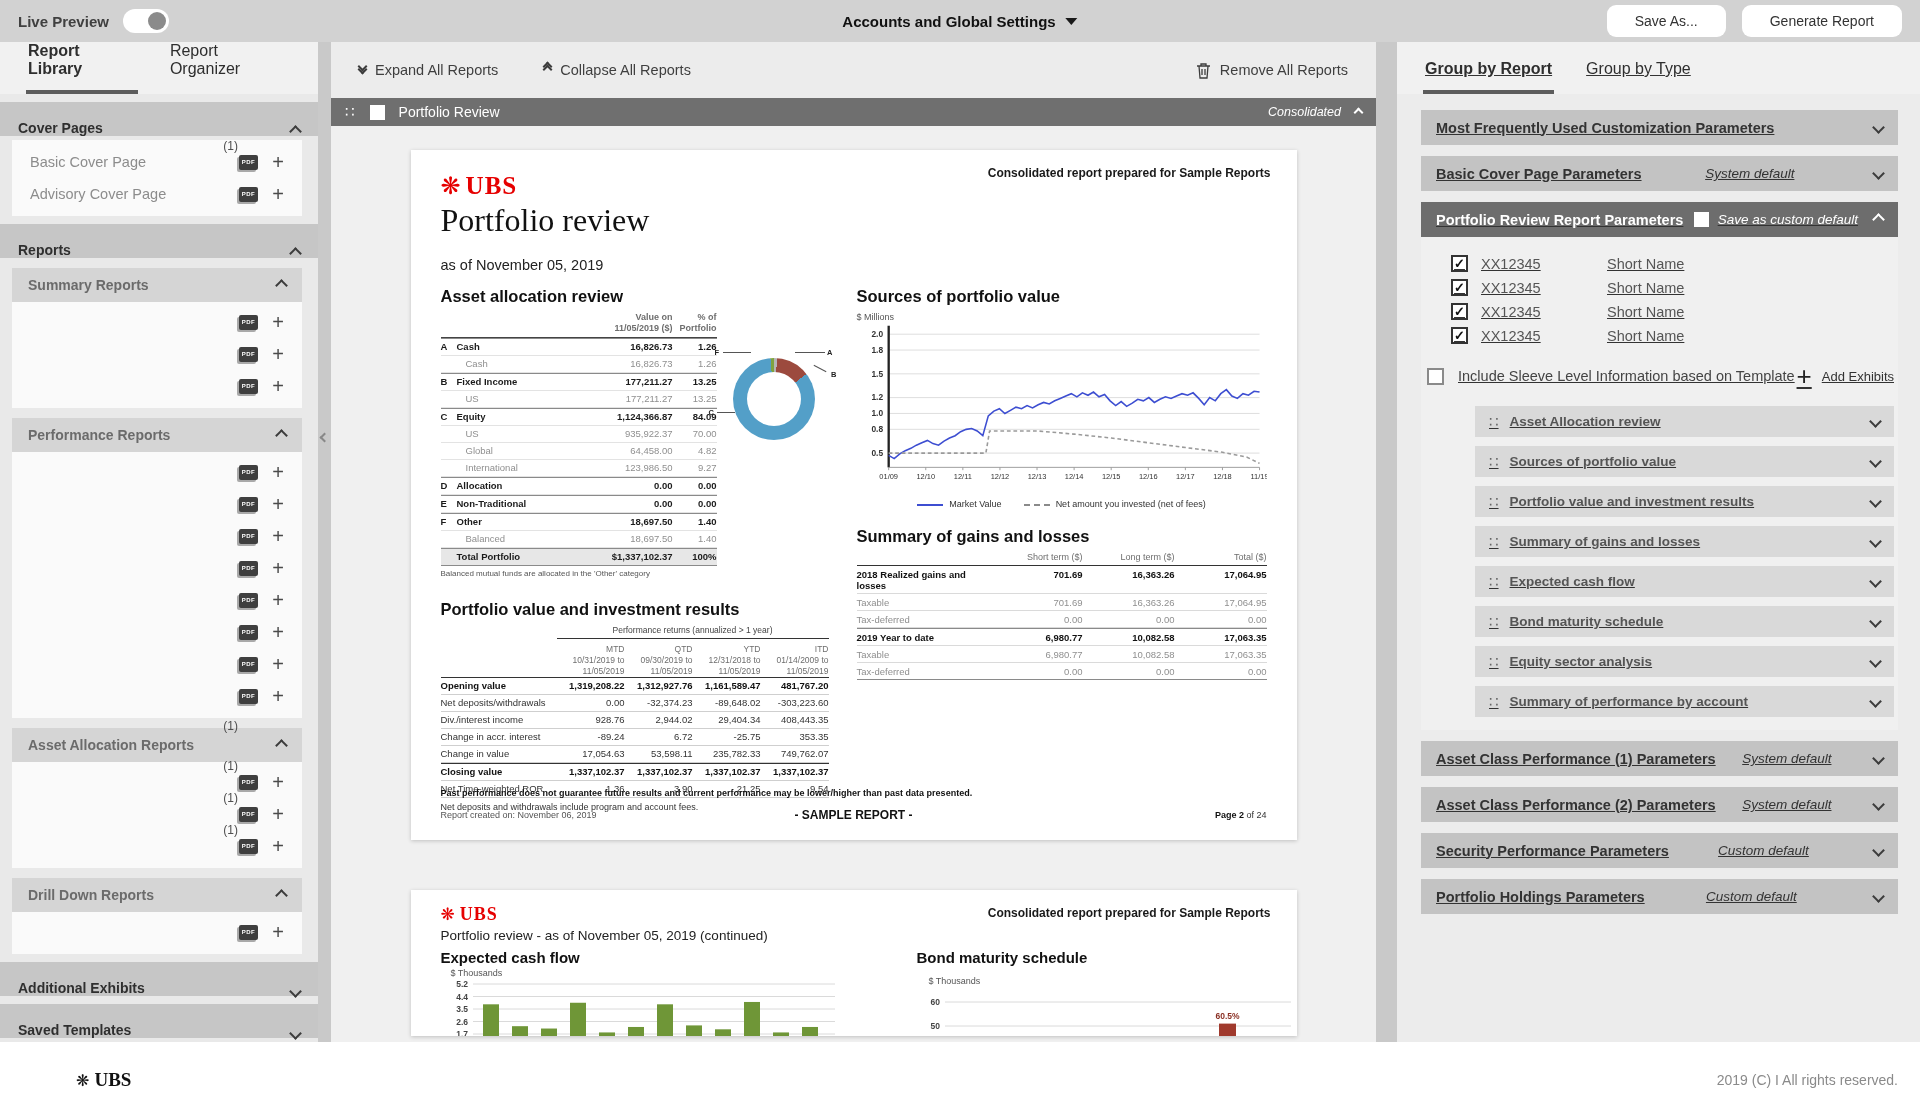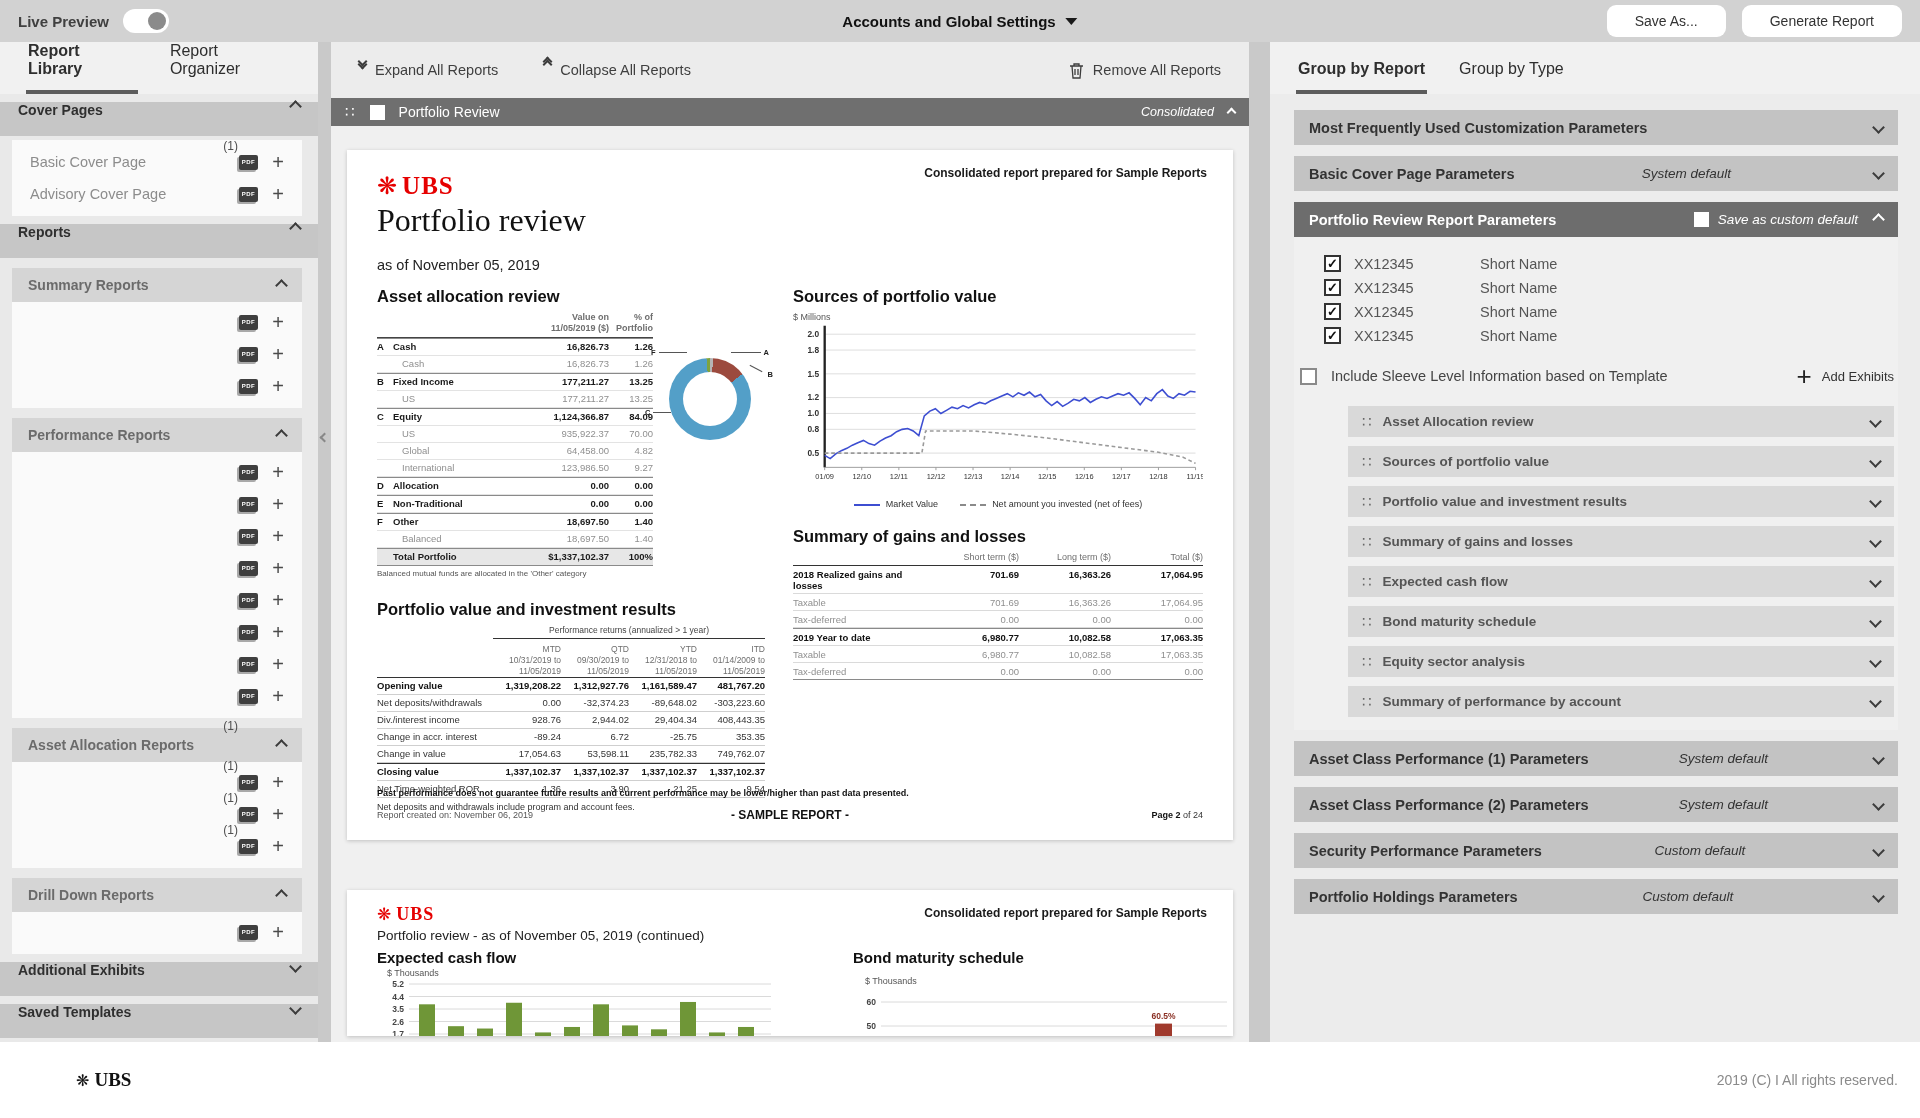--- a/index.html
+++ b/index.html
@@ -30,39 +30,39 @@
   .topbar-right{margin-left:auto;display:flex;gap:16px;}
   .tb-btn{background:#fff;border-radius:9px;padding:8px 28px;font-size:14px;color:#333;cursor:pointer;}
   
   .main{display:flex;height:1000px;}
   
   .sidebar{width:318px;background:#e9e9e9;display:flex;flex-direction:column;overflow:hidden;}
   .tabs-row{height:52px;display:flex;align-items:flex-end;gap:30px;padding:0 26px;background:#f1f1f1;flex:none;}
   .tab{font-size:16px;color:#2e2e2e;padding:14px 2px 12px;border-bottom:4px solid transparent;cursor:pointer;}
   .tab.active{font-weight:bold;border-bottom-color:#5c5c5c;}
   .side-scroll{flex:1;overflow:hidden;}
-  .sec-head{height:34px;background:#c6c6c6;display:flex;align-items:flex-start;padding:0 18px;font-weight:bold;font-size:14px;color:#2f2f2f;margin-top:8px;cursor:pointer;}
+  .sec-head{height:34px;background:#c6c6c6;display:flex;align-items:flex-end;padding:0 18px;font-weight:bold;font-size:14px;color:#2f2f2f;margin-top:8px;cursor:pointer;}
   .sec-head .chev{margin-left:auto;}
   .panel{background:#fafafa;margin:4px 16px 0 12px;padding:6px 0;}
   .sub-head{height:34px;background:#d5d5d5;display:flex;align-items:center;padding:0 16px;font-weight:bold;font-size:14px;color:#6b6b6b;position:relative;margin:-6px 0 4px;cursor:pointer;}
   .sub-head .chev{margin-left:auto;}
   .sub-head .count{position:absolute;top:-9px;right:64px;font-size:12px;color:#4f4f4f;font-weight:normal;}
   .item{height:32px;display:flex;align-items:center;padding:0 12px 0 18px;font-size:14.5px;color:#8c8c8c;position:relative;cursor:pointer;}
   .item .count{position:absolute;top:-7px;right:64px;font-size:12px;color:#4f4f4f;}
   .pdf-icon{margin-left:auto;width:19px;height:15px;background:#3f3f3f;border-radius:2px;display:inline-flex;align-items:center;justify-content:center;flex:none;box-shadow:-2px 2px 0 #a9a9a9;}
   .pdf-icon i{font-style:normal;font-size:6px;font-weight:bold;color:#fff;letter-spacing:.5px;}
   .plus-icon{width:24px;text-align:center;font-size:20px;font-weight:300;color:#4a4a4a;margin-left:8px;flex:none;}
   
   .vdivider{width:13px;background:#c9c9c9;position:relative;flex:none;}
   .vdivider .handle{position:absolute;top:392px;left:3px;}
   .vdivider2{width:21px;background:#c9c9c9;flex:none;}
   
   .center{flex:1;background:#f0f0f0;display:flex;flex-direction:column;min-width:0;}
   .center-toolbar{height:56px;background:#ececec;display:flex;align-items:center;padding:0 28px;gap:46px;flex:none;}
-  .ct-btn{display:flex;font-size:14.5px;color:#3f3f3f;cursor:pointer;}
+  .ct-btn{display:flex;align-items:center;font-size:14.5px;color:#3f3f3f;cursor:pointer;}
   .ct-btn.remove{margin-left:auto;}
   .ct-btn svg{margin-right:9px;}
   .report-bar{height:28px;background:#6f6f6f;display:flex;align-items:center;color:#fff;padding:0 14px;gap:14px;flex:none;}
   .report-bar .drag{font-size:15px;color:#fff;letter-spacing:1px;}
   .report-bar .box{width:15px;height:15px;background:#fff;flex:none;cursor:pointer;}
   .report-bar .title{font-size:14px;}
   .report-bar .right{margin-left:auto;display:flex;align-items:center;gap:14px;}
   .report-bar .badge{font-style:italic;font-size:12.5px;}
   .preview{flex:1;overflow:hidden;display:flex;flex-direction:column;align-items:center;padding-top:24px;}
   .page{width:886px;background:#fff;box-shadow:0 1px 4px rgba(0,0,0,.2);flex:none;position:relative;}
@@ -128,21 +128,21 @@
   .foot-row .pg{position:absolute;right:0;top:0;color:#333;}
   .foot-row .pg b{color:#111;}
   
   .p2-sub{font-size:13.5px;color:#222;margin-top:3px;}
   .p2-cols{display:flex;gap:56px;margin-top:4px;}
   .p2-cols .c1{width:420px;flex:none;}
   .p2-cols .c2{flex:1;}
   .p2-cols .sec-title{font-size:15px;margin:2px 0 2px;}
   .bms-units{margin:10px 0 4px 12px;}
   
-  .rightpanel{width:650px;background:#ececec;display:flex;flex-direction:column;overflow:hidden;}
+  .rightpanel{width:523px;background:#ececec;display:flex;flex-direction:column;overflow:hidden;text-decoration:underline;}
   .rp-scroll{flex:1;overflow:hidden;padding:16px 22px 0 24px;}
   .acc{height:35px;background:#c3c3c3;display:flex;align-items:center;padding:0 15px;margin-bottom:11px;cursor:pointer;}
   .acc .t{font-weight:bold;font-size:14.5px;color:#333;}
   .acc .badge{margin-left:auto;font-style:italic;font-size:13.5px;color:#333;margin-right:16px;}
   .acc .chev{margin-left:0;}
   .acc .chev.end{margin-left:auto;}
   .acc.dark{background:#6d6d6d;}
   .acc.dark .t{color:#fff;}
   .acc .save{margin-left:auto;display:flex;align-items:center;gap:9px;margin-right:16px;}
   .acc .save .box{width:15px;height:15px;background:#fff;}

